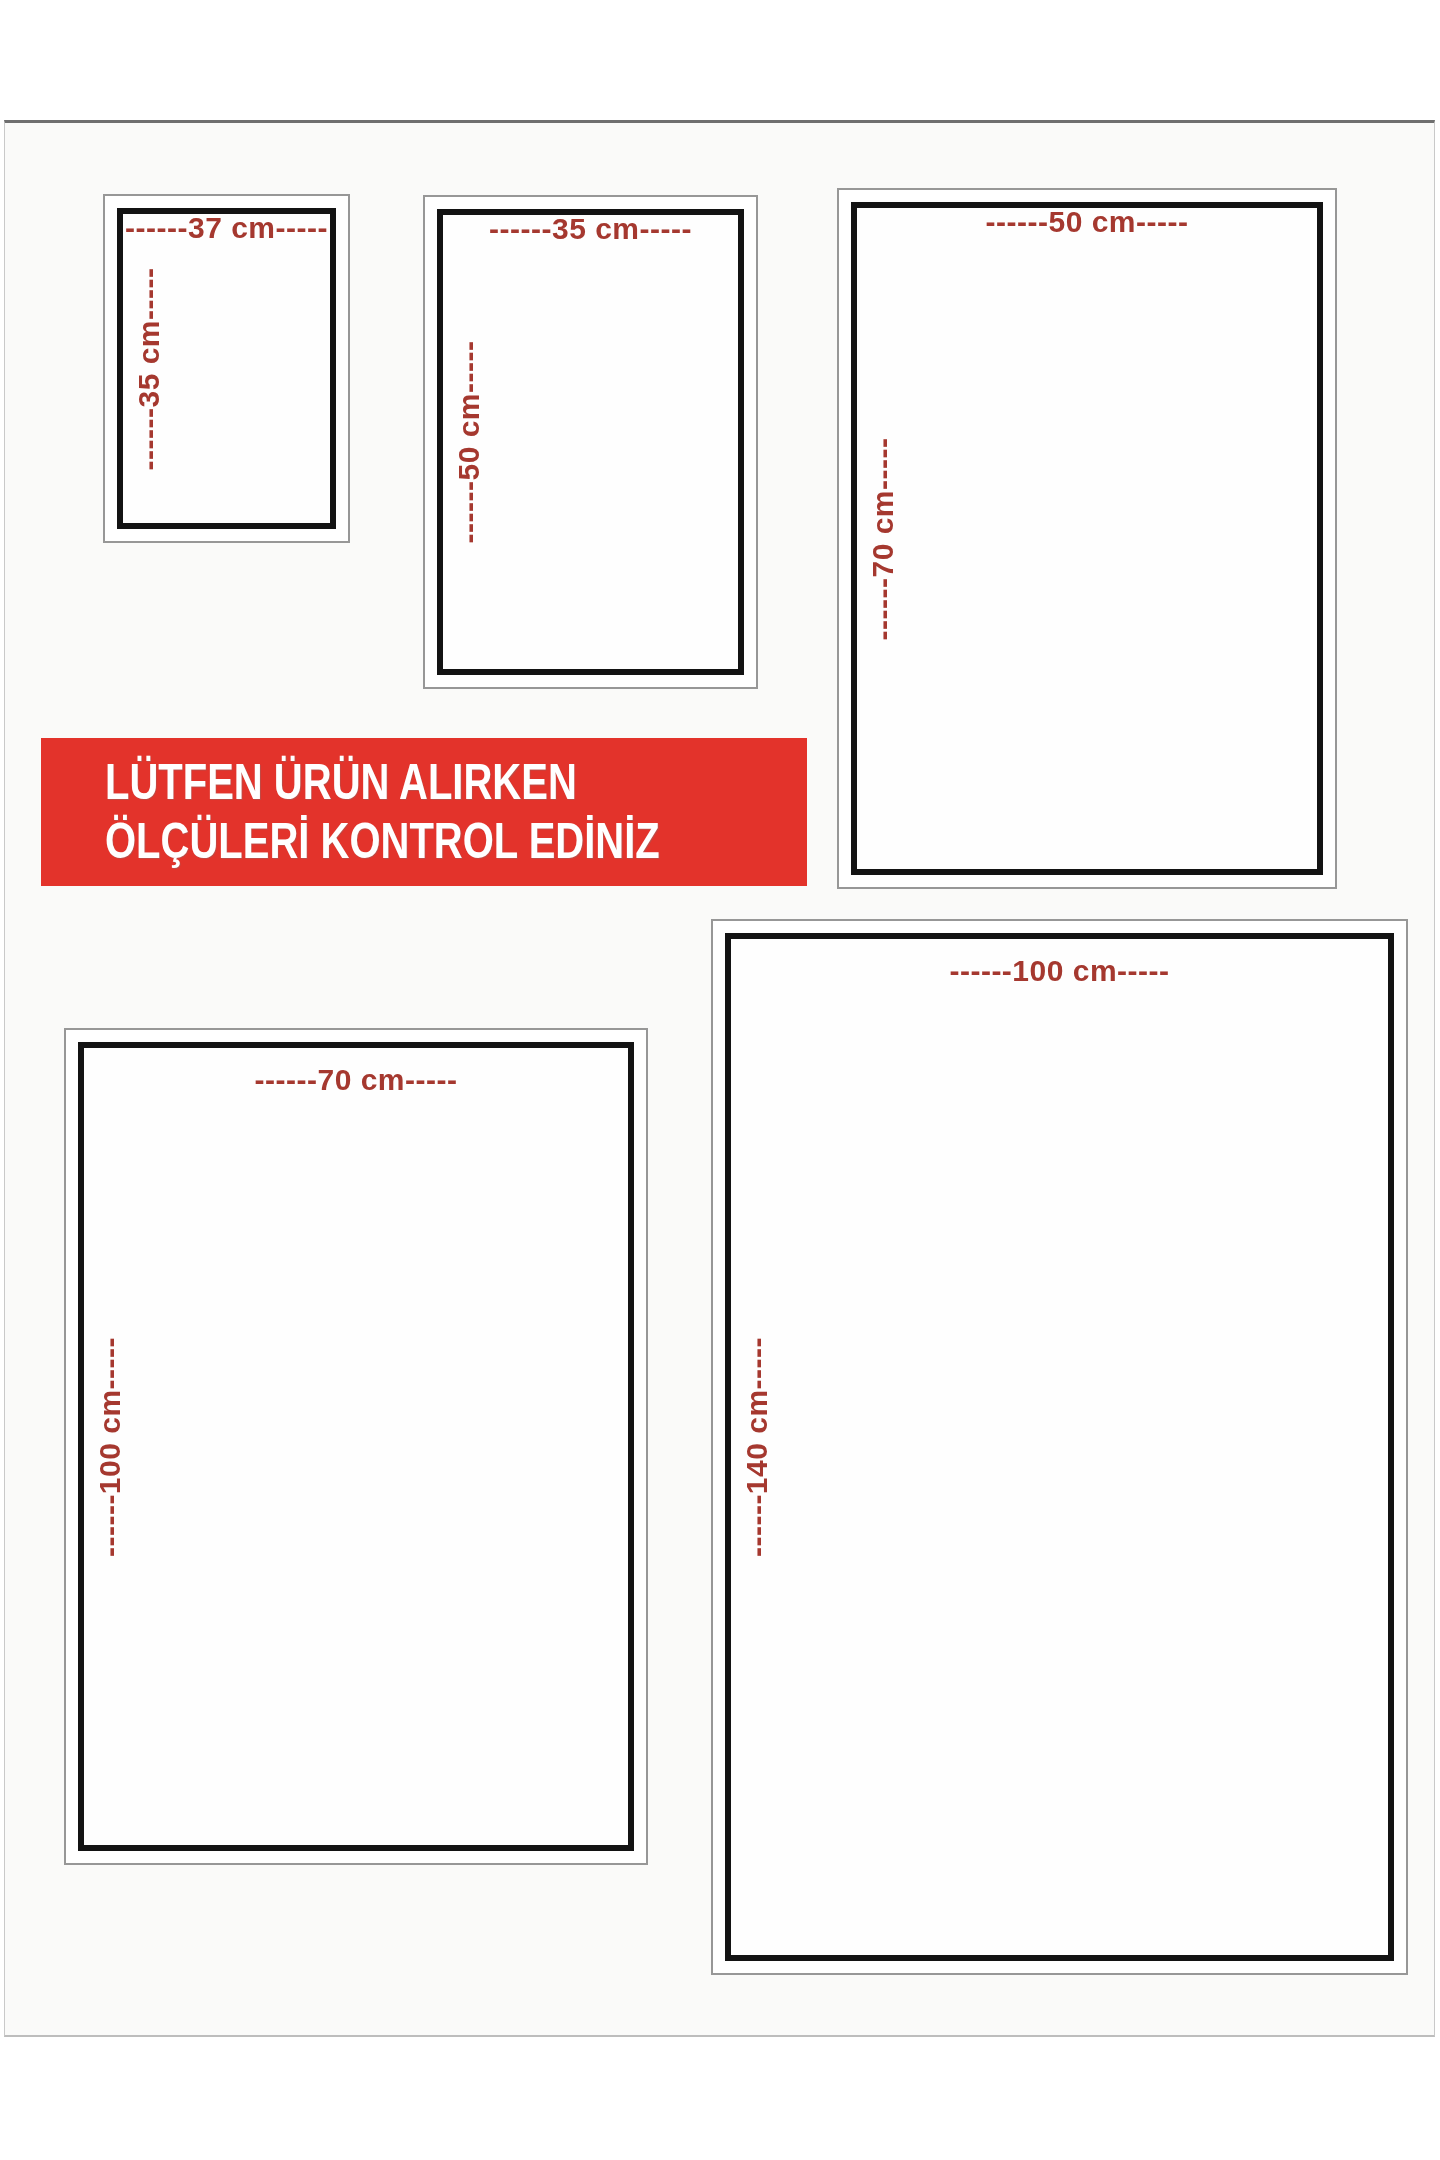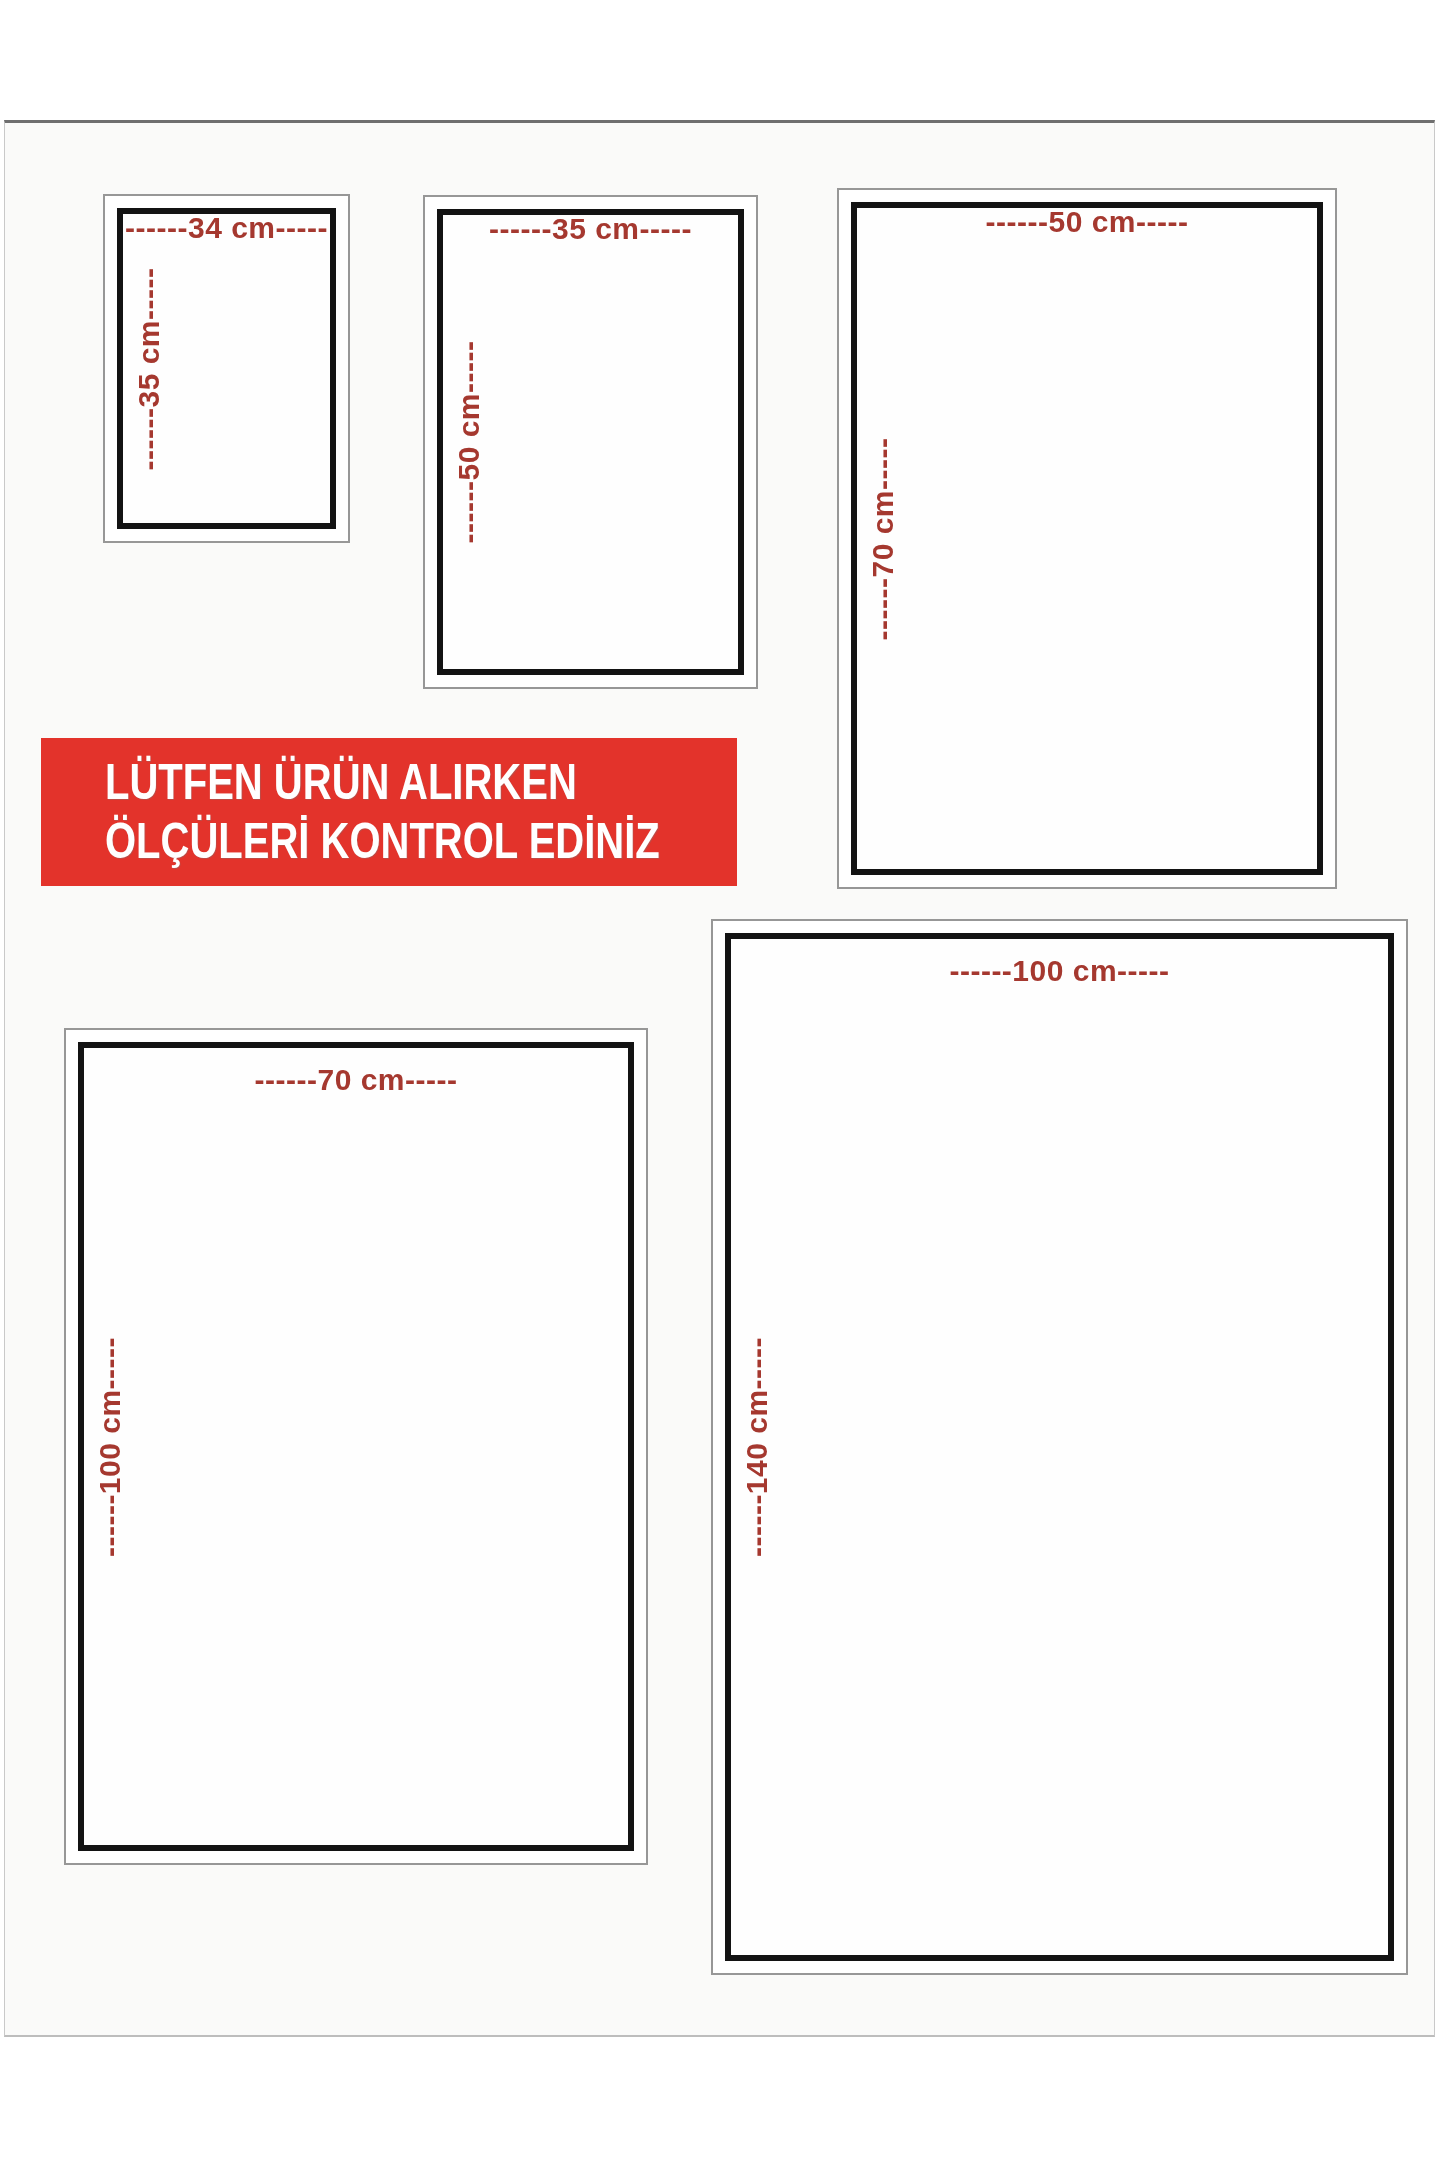--- a/index.html
+++ b/index.html
@@ -83,21 +83,21 @@
   .box3 { left: 837px; top: 188px; width: 500px; height: 701px; }
   .box4 { left: 64px;  top: 1028px; width: 584px; height: 837px; }
   .box5 { left: 711px; top: 919px;  width: 697px; height: 1056px; }
   .box4 .h-label, .box5 .h-label { top: 15px; }
 
   
   .banner {
     position: absolute;
     left: 41px;
     top: 738px;
-    width: 696px;
+    width: 766px;
     height: 148px;
     box-sizing: border-box;
     background: var(--banner-red, #e3332b);
     padding: 15px 0 0 64px;
     z-index: 3;
   }
   .banner-line {
     color: #ffffff;
     font-weight: bold;
     font-size: 50px;
@@ -110,21 +110,21 @@
 </style>
 </head>
 <body>
 
 <div class="canvas">
 
   <div class="photo-frame"></div>
 
   <div class="size-box box1">
     <div class="inner">
-      <div class="h-label">------34 cm-----</div>
+      <div class="h-label">------37 cm-----</div>
       <div class="v-label">
         <span>------35 cm-----</span>
       </div>
     </div>
   </div>
 
   <div class="size-box box2">
     <div class="inner">
       <div class="h-label">------35 cm-----</div>
       <div class="v-label">

